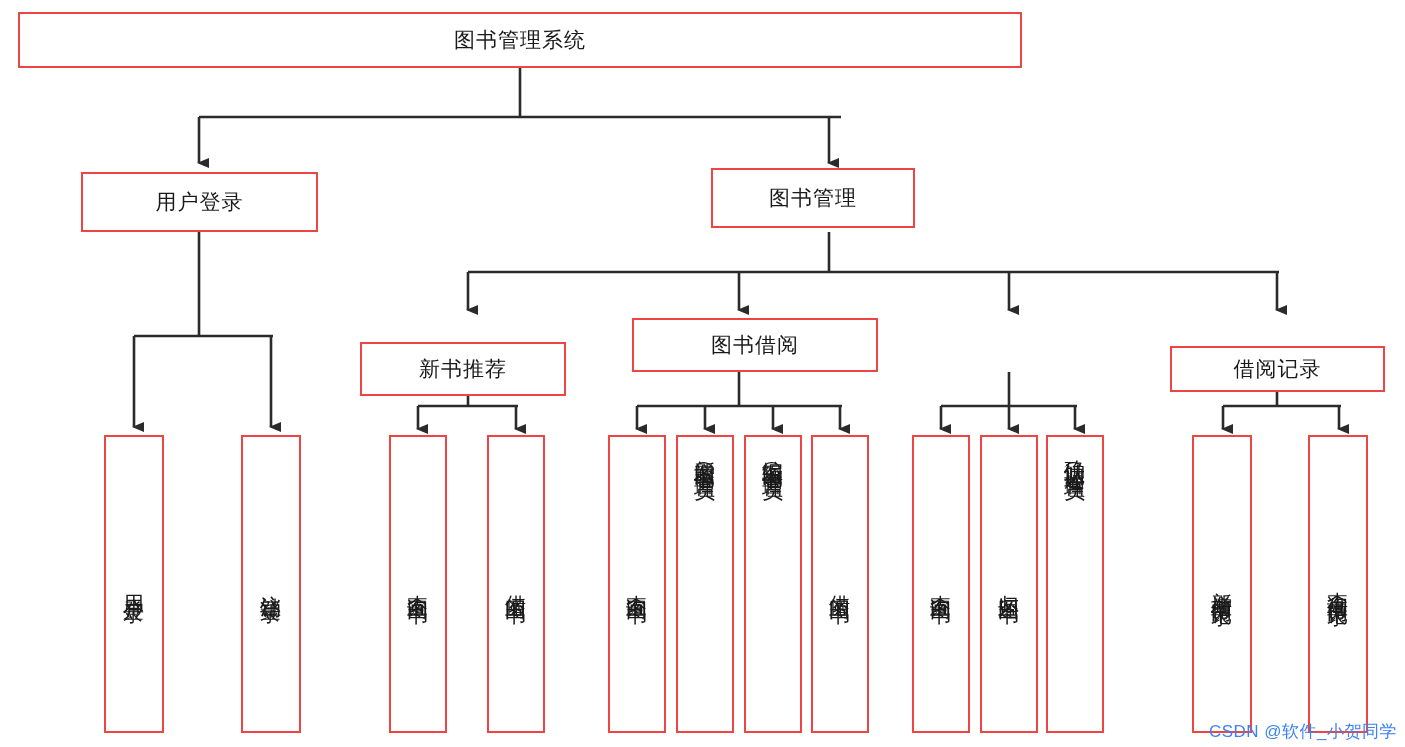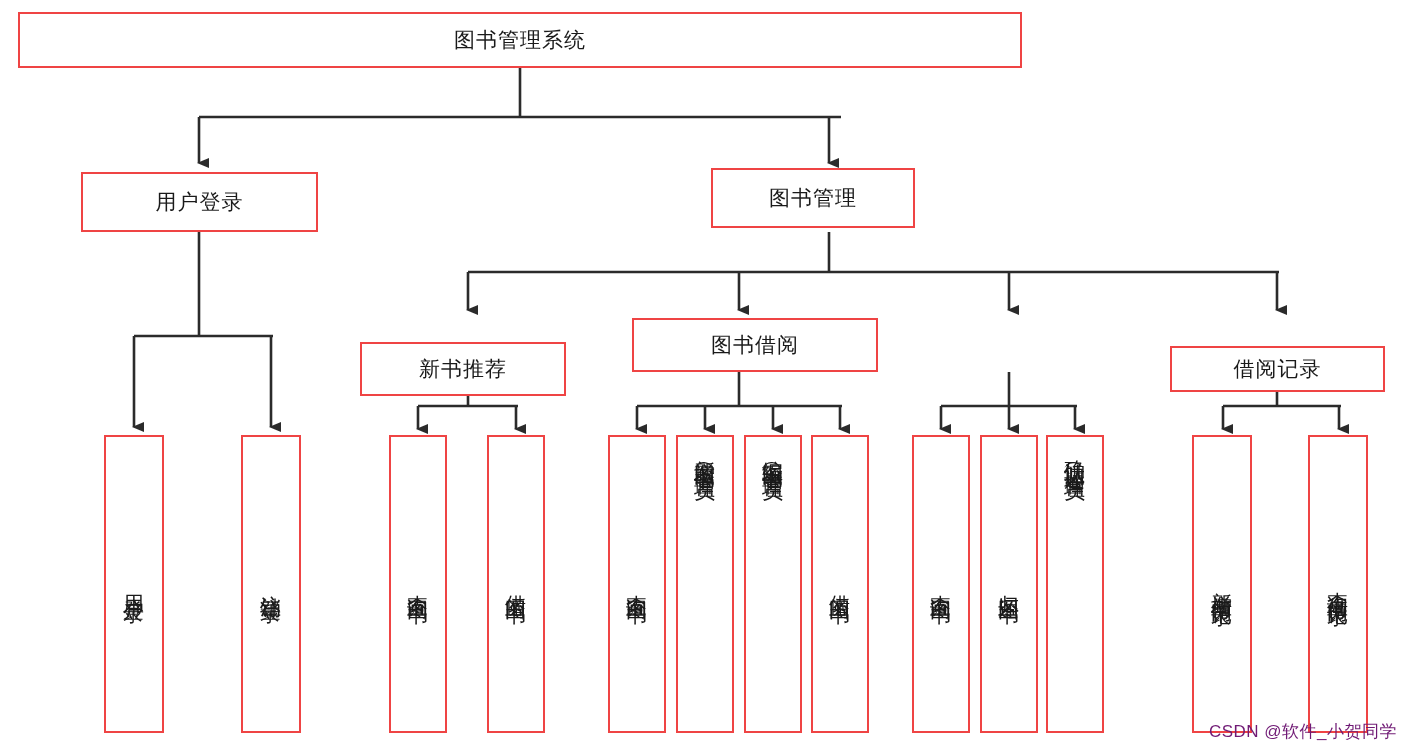--- a/index.html
+++ b/index.html
@@ -57,21 +57,21 @@
     justify-content: center;
   }
   .label {
     display: block;
   }
   #watermark {
     position: absolute;
     right: 8px;
     bottom: 4px;
     font-size: 17px;
-    color: #701a75;
+    color: #3b82f6;
     letter-spacing: 0.5px;
     white-space: nowrap;
     z-index: 5;
     font-family: "Liberation Sans", "DejaVu Sans", sans-serif;
   }
 </style>
 </head>
 <body>
 
 <div id="canvas">

